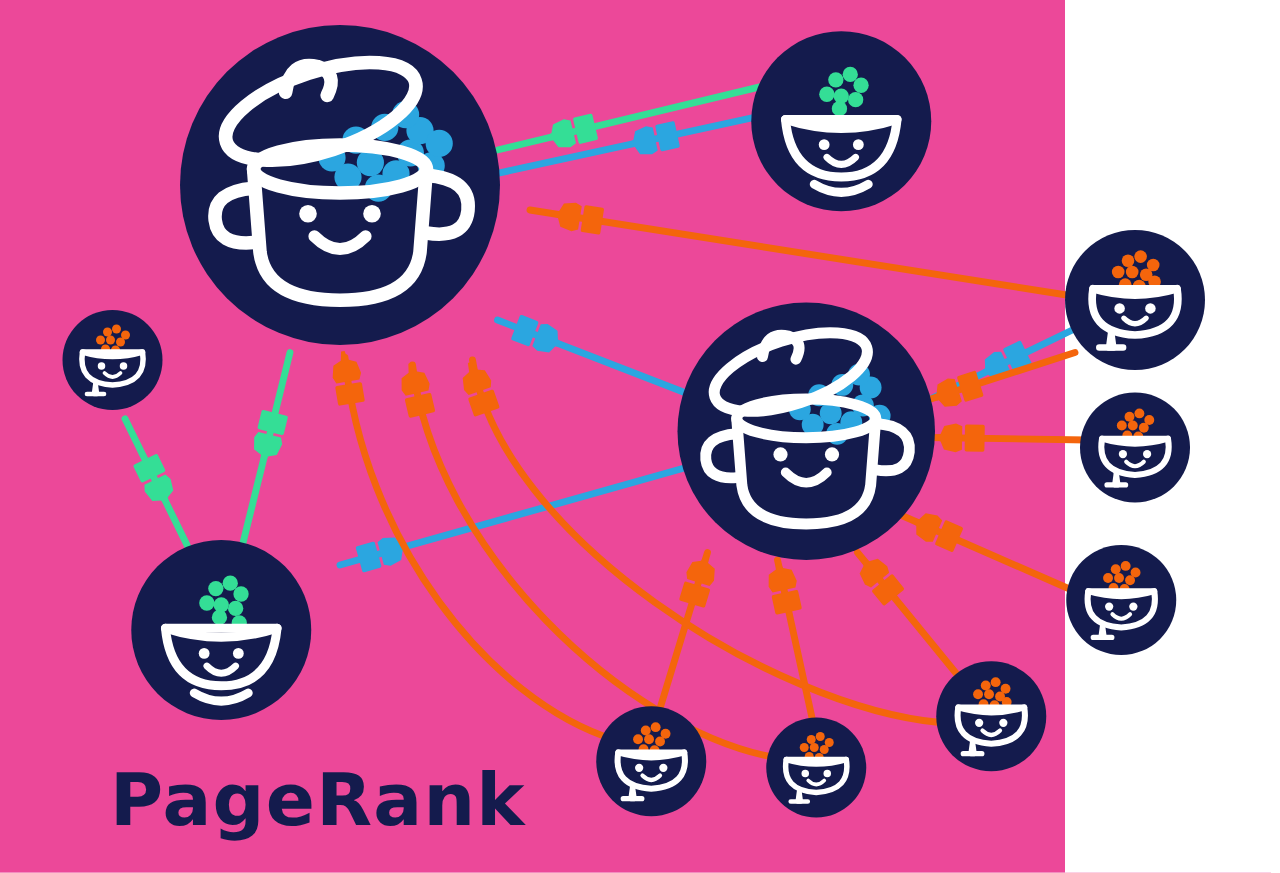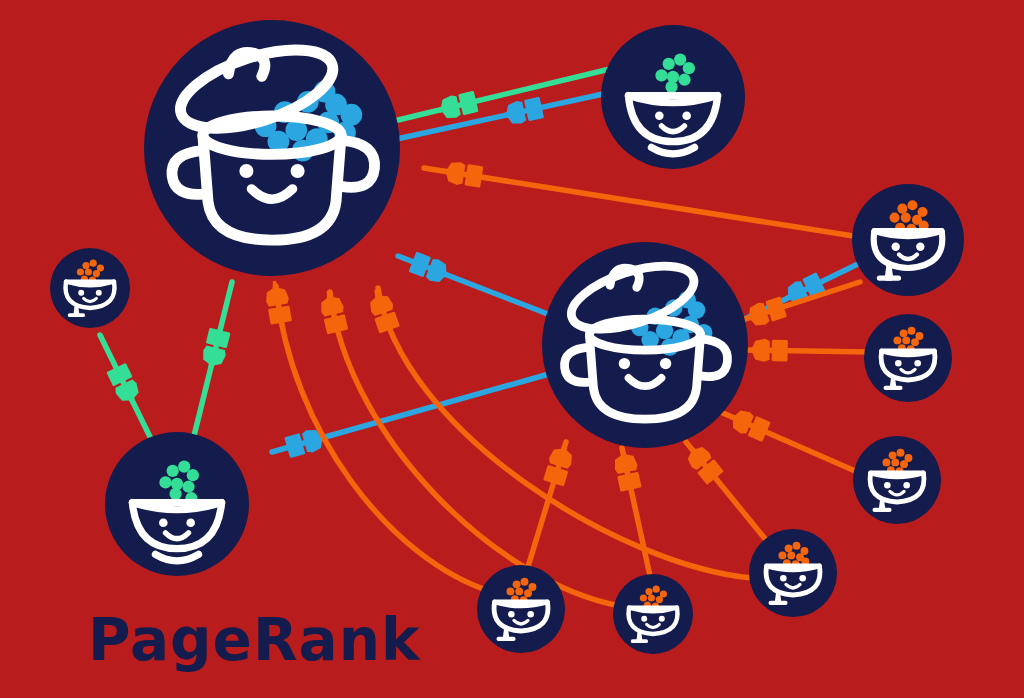--- a/index.html
+++ b/index.html
@@ -10,23 +10,23 @@
   }
   body {
     width: 1024px;
     height: 698px;
     overflow: hidden;
     font-family: "DejaVu Sans", sans-serif;
     position: relative;
   }
   #stage {
     position: relative;
-    width: 1024px;
+    width: 852px;
     height: 698px;
-    background: #b91c1c;
+    background: #ec4899;
   }
   svg#graph {
     display: block;
     width: 1024px;
     height: 698px;
   }
   .edge-line {
     fill: none;
     stroke-linecap: round;
   }

